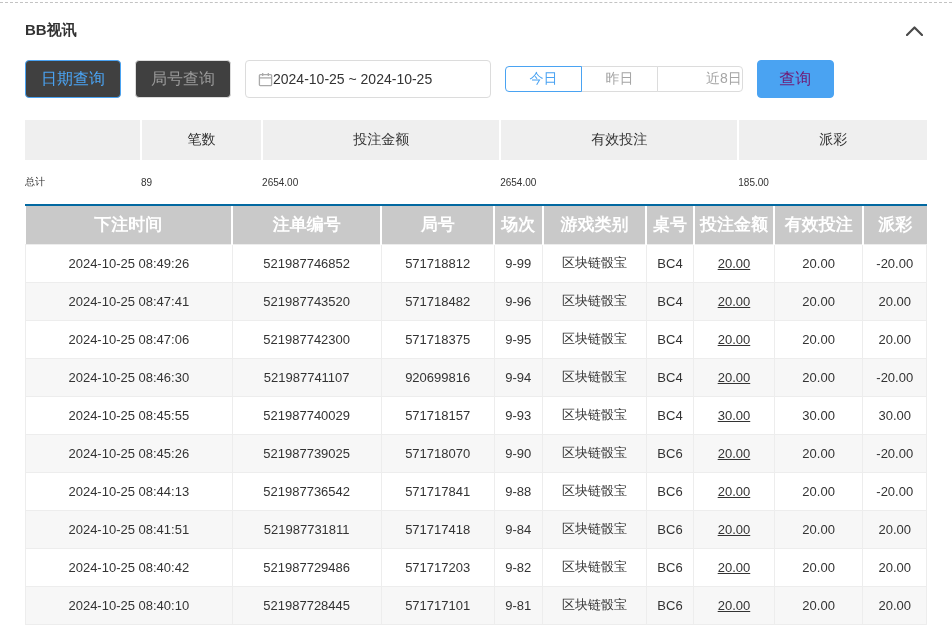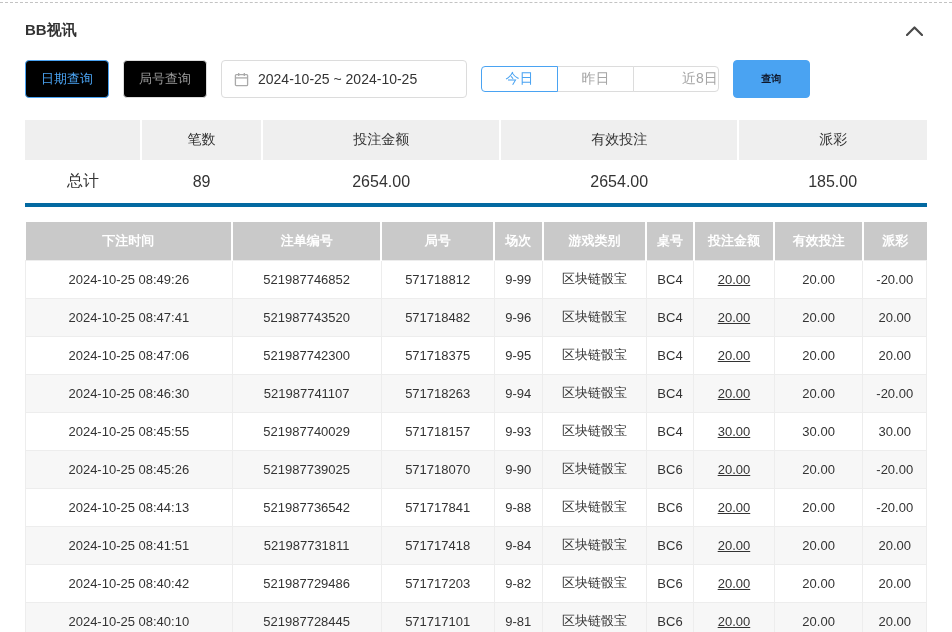--- a/index.html
+++ b/index.html
@@ -18,61 +18,61 @@
     display: flex; justify-content: space-between; align-items: center;
     margin: 18px 0 20px;
     gap: 48px;
   }
   .panel-title { font-size: 15px; font-weight: bold; color: #333; }
   .collapse-btn { background: none; border: none; cursor: pointer; padding: 4px; line-height: 0; }
 
   
   .toolbar { display: flex; align-items: center; gap: 14px; margin-bottom: 22px; }
   .btn {
-    height: 38px; padding: 0 15px; border-radius: 4px; background: #000000;
-    font-size: 13px; cursor: pointer; font-family: inherit;
+    height: 38px; padding: 0 15px; border-radius: 4px; background: #404040;
+    font-size: 16px; cursor: pointer; font-family: inherit;
   }
   .btn-outline-active { border: 1px solid var(--accent); color: var(--accent); }
   .btn-outline { border: 1px solid #dcdcdc; color: #999; }
   .date-box {
     height: 38px; border: 1px solid #dcdcdc; border-radius: 4px;
-    display: flex; align-items: center; gap: 9px; padding: 0 12px;
+    display: flex; align-items: center; padding: 0 12px;
     font-size: 14px; color: #333; width: 246px; cursor: pointer; background: #fff;
   }
   .segment { display: flex; }
   .seg {
     height: 26px; min-width: 77px; border: 1px solid #dcdcdc; background: #fff;
     color: #a5a5a5; font-size: 14px; cursor: pointer; margin-left: -1px; font-family: inherit;
   }
   .seg:first-child { margin-left: 0; border-radius: 4px 0 0 4px; }
   .seg:last-child { border-radius: 0 4px 4px 0; padding-left: 48px; }
   .seg.active { border-color: var(--accent); color: var(--accent); position: relative; z-index: 1; }
   .btn-primary {
-    background: var(--accent); border: 1px solid var(--accent); color: #0f172a;
-    width: 77px; font-size: 10px; font-weight: bold;
+    background: var(--accent); border: 1px solid var(--accent); color: #701a75;
+    width: 77px; font-size: 16px;
   }
 
   
   table { border-collapse: collapse; width: 100%; table-layout: fixed; }
-  .summary { margin-bottom: 15px; font-size: 14px; }
+  .summary { font-size: 14px; }
   .summary th {
     background: #efefef; height: 40px; font-weight: normal; color: #333;
     border-right: 2px solid #fff; text-align: center;
   }
   .summary th:last-child { border-right: none; }
   .summary td {
-    background: #fff; height: 45px; text-align: center; color: #333;
-    border-bottom: 4px solid #0369a1; font-size: 16px;
+    background: #fff; height: 45px; text-align: left; color: #333;
+    border-bottom: 2px solid #0369a1; font-size: 10px;
   }
 
   
   .records { font-size: 13px; }
   .records thead th {
     background: #c9c9c9; color: #fff; height: 38px; font-weight: bold;
-    border-right: 2px solid #fff; font-size: 13px; text-align: center;
+    border-right: 2px solid #fff; font-size: 17px; text-align: center;
   }
   .records thead th:last-child { border-right: none; }
   .records td {
     height: 38px; text-align: center; color: #333;
     border: 1px solid #ededed; font-size: 13px; background: #fff;
   }
   .records tbody tr:nth-child(even) td { background: #f7f7f7; }
   .bet-link { color: var(--accent); text-decoration: underline; cursor: pointer; }
   .neg { color: #e85050; }
 
@@ -204,21 +204,21 @@
     <td>9-95</td>
     <td>区块链骰宝</td>
     <td>BC4</td>
     <td class="bet-link">20.00</td>
     <td>20.00</td>
     <td>20.00</td>
   </tr>
         <tr>
     <td>2024-10-25 08:46:30</td>
     <td>521987741107</td>
-    <td>571718263</td>
+    <td>920699816</td>
     <td>9-94</td>
     <td>区块链骰宝</td>
     <td>BC4</td>
     <td class="bet-link">20.00</td>
     <td>20.00</td>
     <td class="neg">-20.00</td>
   </tr>
         <tr>
     <td>2024-10-25 08:45:55</td>
     <td>521987740029</td>

